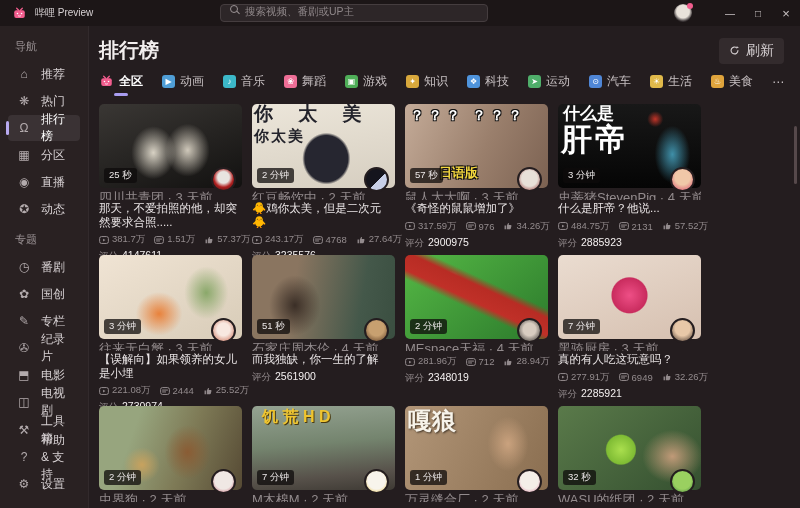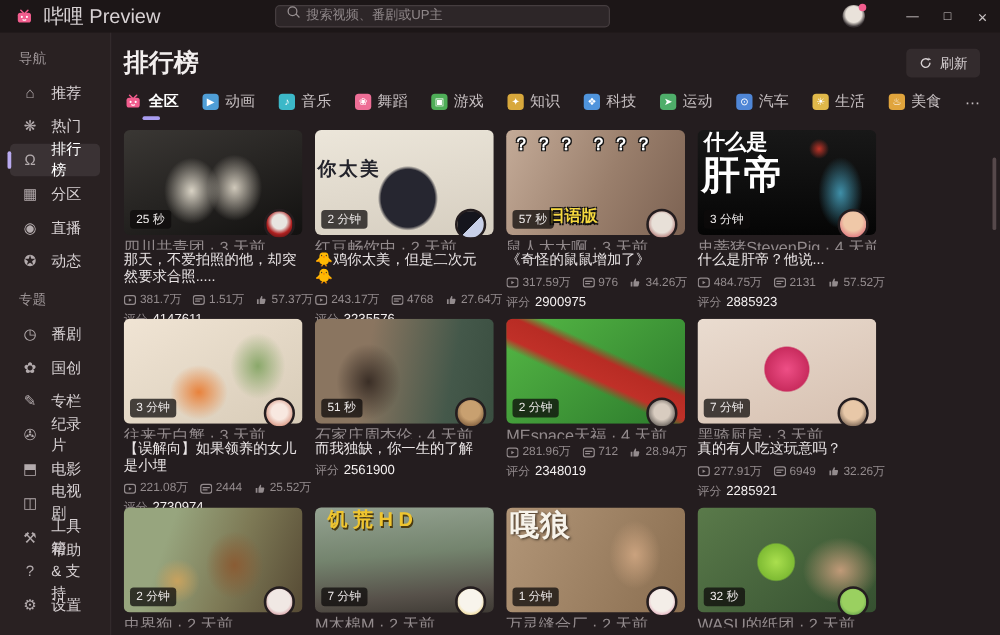--- a/index.html
+++ b/index.html
@@ -2,21 +2,21 @@
 <html><head>
 <meta charset="utf-8">
 <style>
   *{margin:0;padding:0;box-sizing:border-box}
   html,body{width:800px;height:508px;overflow:hidden}
   body{background:#241d1f;color:#e6e1e2;font-family:"Liberation Sans","DejaVu Sans",sans-serif;position:relative}
 
   
   .titlebar{height:26px;background:#1c1617;display:flex;align-items:center;padding-left:12px;gap:8px;position:relative}
   .app-logo{width:15px;height:13px;flex:0 0 auto}
-  .app-name{font-size:16px;color:#d8d2d4}
+  .app-name{font-size:10px;color:#d8d2d4}
   .searchbox{position:absolute;left:220px;top:4px;width:268px;height:18px;background:#2d2628;border:1px solid #453d3f;border-radius:4px;display:flex;align-items:flex-start;gap:7px;padding:0 9px}
   .search-ico{width:8px;height:8px;border:1.4px solid #9a9294;border-radius:50%;position:relative;flex:0 0 auto}
   .search-ico::after{content:"";position:absolute;width:4px;height:1.4px;background:#9a9294;transform:rotate(45deg);right:-3px;bottom:-1px}
   .search-ph{font-size:10.5px;color:#8f8789;white-space:nowrap}
   .tb-right{position:absolute;right:0;top:0;height:26px;display:flex;align-items:center}
   .tb-avatar{width:18px;height:18px;border-radius:50%;margin-right:24px;background:radial-gradient(circle at 50% 42%,#e9e2da 46%,#3a3436 70%);position:relative}
   .tb-avatar::after{content:"";position:absolute;right:-1px;top:-1px;width:6px;height:6px;border-radius:50%;background:#f25d8e}
   .winctl{width:28px;height:26px;display:flex;align-items:center;justify-content:center;font-size:10px;color:#c9c3c4}
   .winctl.close{font-size:13px}
 
@@ -26,21 +26,21 @@
   .side-label{font-size:11px;color:#9a9294;padding:9px 7px 7px}
   .side-item{height:26px;display:flex;align-items:center;gap:10px;padding:0 9px;border-radius:4px;font-size:12px;color:#d6d0d2;position:relative;margin-bottom:1px}
   .side-item .g{width:14px;text-align:center;color:#b3abad;font-size:12px;flex:0 0 auto}
   .side-item.active{background:#3a3234;color:#fff}
   .side-item.active::before{content:"";position:absolute;left:-2px;top:6px;bottom:6px;width:3px;border-radius:2px;background:#b9aaf0}
   .side-bottom{margin-top:auto}
 
   .content{flex:1;padding:10px 16px 0 10px;position:relative}
   .page-head{display:flex;justify-content:space-between;align-items:center;margin:1px 0 9px}
   .page-title{font-size:20px;font-weight:bold;color:#f2eeee}
-  .refresh-btn{display:flex;align-items:center;gap:6px;background:#332b2d;border-radius:4px;padding:4px 10px;font-size:11px;color:#d6d0d2}
+  .refresh-btn{display:flex;align-items:center;gap:6px;background:#332b2d;border-radius:4px;padding:4px 10px;font-size:14px;color:#d6d0d2}
   .refresh-btn svg{width:11px;height:11px;color:#d6d0d2}
 
   .tabs{display:flex;align-items:center;gap:19px;margin-bottom:10px}
   .tab{display:flex;align-items:center;gap:5px;font-size:12px;color:#c6bfc1;position:relative;padding-bottom:4px;white-space:nowrap}
   .tab.active{color:#fff;font-weight:bold}
   .tab.active::after{content:"";position:absolute;left:50%;transform:translateX(-50%);bottom:-2px;width:14px;height:3px;border-radius:2px;background:#a99df0}
   .tab-sq{width:13px;height:13px;border-radius:3px;color:#fff;font-size:8px;display:inline-flex;align-items:center;justify-content:center;flex:0 0 auto}
   .tab-tv{width:15px;height:13px;flex:0 0 auto}
 
   
@@ -320,20 +320,21 @@
             </span>
           </div>
           <div class="score">
             <span class="sl">评分</span>
             <span class="sv">4147611</span>
           </div>
         </article>
 
         <article class="card">
           <div class="thumb" style="background:radial-gradient(ellipse 30% 55% at 52% 65%,#262630 0%,#262630 50%,rgba(38,38,48,0) 56%),linear-gradient(170deg,#ece6da,#d6cec0)">
+            <span class="tt" style="left:2px;top:0px;font-size:19px;color:#23232b;letter-spacing:10px">你 太 美</span>
             <span class="tt" style="left:2px;top:24px;font-size:15px;color:#23232b;letter-spacing:2px">你太美</span>
             <span class="dur">2 分钟</span>
           </div>
           <span class="cav" style="background:linear-gradient(135deg,#15151d 55%,#c8d0e8 55%)"></span>
           <div class="up">红豆畅饮中 · 2 天前</div>
           <div class="ct">🐥鸡你太美，但是二次元🐥</div>
           <div class="stats">
             <span class="st">
               <svg class="si">
                 <use href="#i-play"></use>

